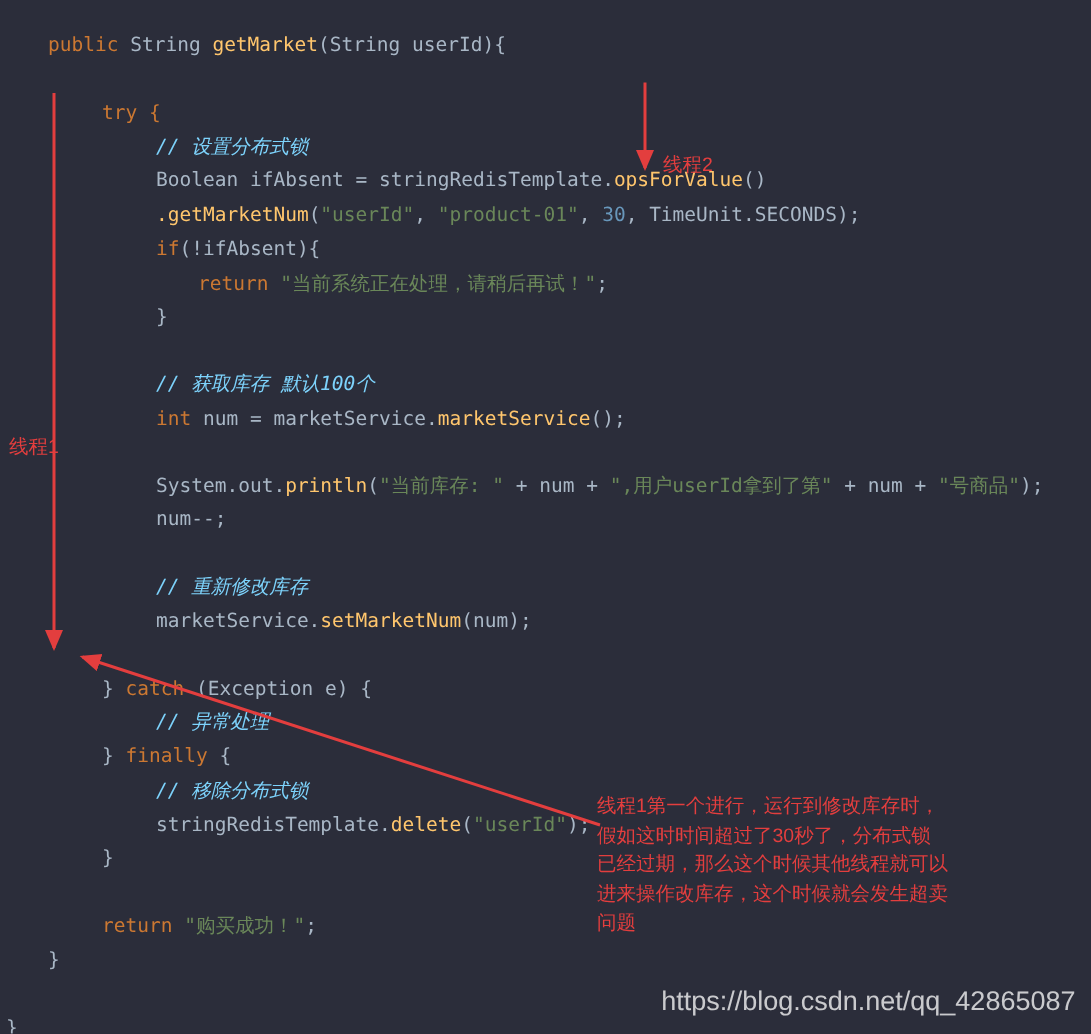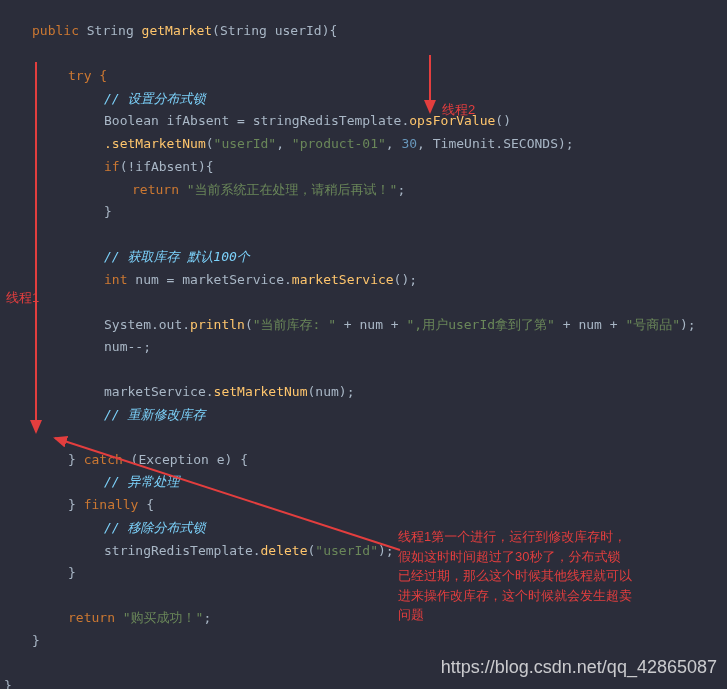--- a/index.html
+++ b/index.html
@@ -50,33 +50,33 @@
   </style>
 </head>
 <body>
 
 <div>
 <div><span class="kw">public</span> <span class="type">String</span> <span class="method">getMarket</span>(<span class="type">String</span> <span>userId</span><span>){</span></div>
 <div class="blank"></div>
 <div class="indent1"><span class="kw">try {</span></div>
 <div class="indent2 comment">// 设置分布式锁</div>
 <div class="indent2"><span>Boolean</span><span> ifAbsent = stringRedisTemplate.</span><span class="method">opsForValue</span><span>()</span></div>
-<div class="indent2"><span class="method">.setMarketNum</span>(<span class="str">"userId"</span>, <span class="str">"product-01"</span>, <span class="num">30</span>, <span>TimeUnit.SECONDS</span>);</div>
+<div class="indent2"><span class="method">.getMarketNum</span>(<span class="str">"userId"</span>, <span class="str">"product-01"</span>, <span class="num">30</span>, <span>TimeUnit.SECONDS</span>);</div>
 <div class="indent2"><span class="kw">if</span>(!ifAbsent){</div>
 <div class="indent3"><span class="kw">return</span> <span class="str">"当前系统正在处理，请稍后再试！"</span>;</div>
 <div class="indent2">}</div>
 <div class="blank"></div>
 <div class="indent2 comment">// 获取库存   默认100个</div>
 <div class="indent2"><span class="kw">int</span><span> num = marketService.</span><span class="method">marketService</span><span>();</span></div>
 <div class="blank"></div>
 <div class="indent2"><span>System.out.</span><span class="method">println</span>(<span class="str">"当前库存: "</span><span> + num + </span><span class="str">",用户userId拿到了第"</span><span> + num + </span><span class="str">"号商品"</span>);</div>
 <div class="indent2">num--;</div>
 <div class="blank"></div>
+<div class="indent2 comment">// 重新修改库存</div>
 <div class="indent2"><span>marketService.</span><span class="method">setMarketNum</span><span>(num);</span></div>
-<div class="indent2 comment">// 重新修改库存</div>
 <div class="blank"></div>
 <div class="indent1"><span>} </span><span class="kw">catch</span> (Exception e) {</div>
 <div class="indent2 comment">// 异常处理</div>
 <div class="indent1"><span>} </span><span class="kw">finally</span> {</div>
 <div class="indent2 comment">// 移除分布式锁</div>
 <div class="indent2"><span>stringRedisTemplate.</span><span class="method">delete</span>(<span class="str">"userId"</span>);</div>
 <div class="indent1">}</div>
 <div class="blank"></div>
 <div class="indent1"><span class="kw">return</span> <span class="str">"购买成功！"</span>;</div>
 <div>}</div>

